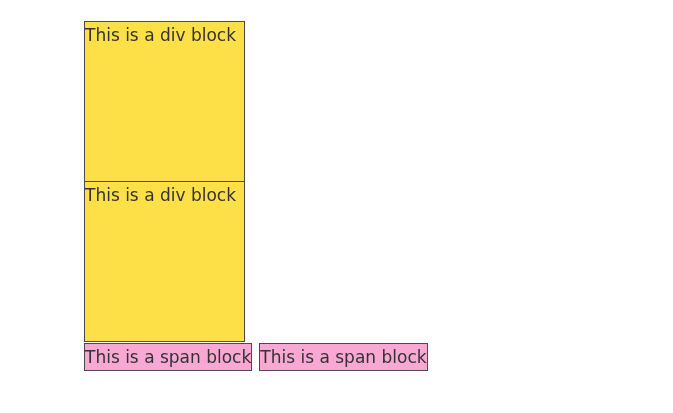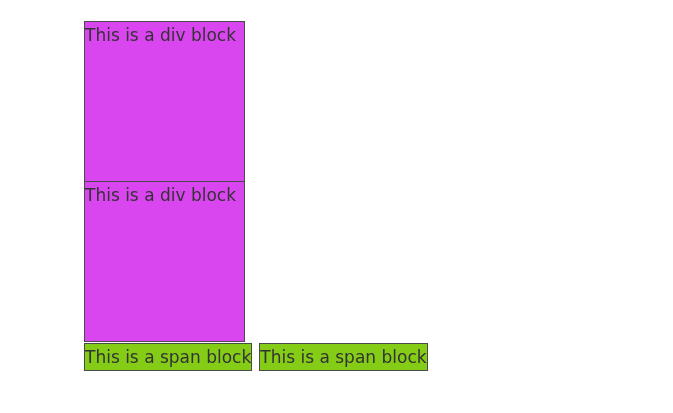--- a/index.html
+++ b/index.html
@@ -28,21 +28,21 @@
     display: block;
     width: 161px;
     height: 161px;
     border: 1px solid #4a4a4a;
     color: #333333;
     font-size: 17px;
     line-height: 26px;
     font-family: "DejaVu Sans", "Liberation Sans", sans-serif;
     white-space: normal;
     overflow: hidden;
-    background: #d946ef;
+    background: #fde047;
   }
   .div-block + .div-block {
     margin-top: -1px;
   }
 
   
   .span-line {
     margin-top: 1px;
     font-size: 0; 
     white-space: nowrap;
@@ -51,21 +51,21 @@
     box-sizing: border-box;
     display: inline-block;
     vertical-align: top;
     height: 28px;
     border: 1px solid #4a4a4a;
     color: #333333;
     font-size: 17px;
     line-height: 26px;
     font-family: "DejaVu Sans", "Liberation Sans", sans-serif;
     white-space: nowrap;
-    background: #84cc16;
+    background: #f9a8d4;
   }
   .span-gap {
     display: inline-block;
     width: 7px;
     height: 1px;
     vertical-align: top;
   }
 </style>
 </head>
 <body>

